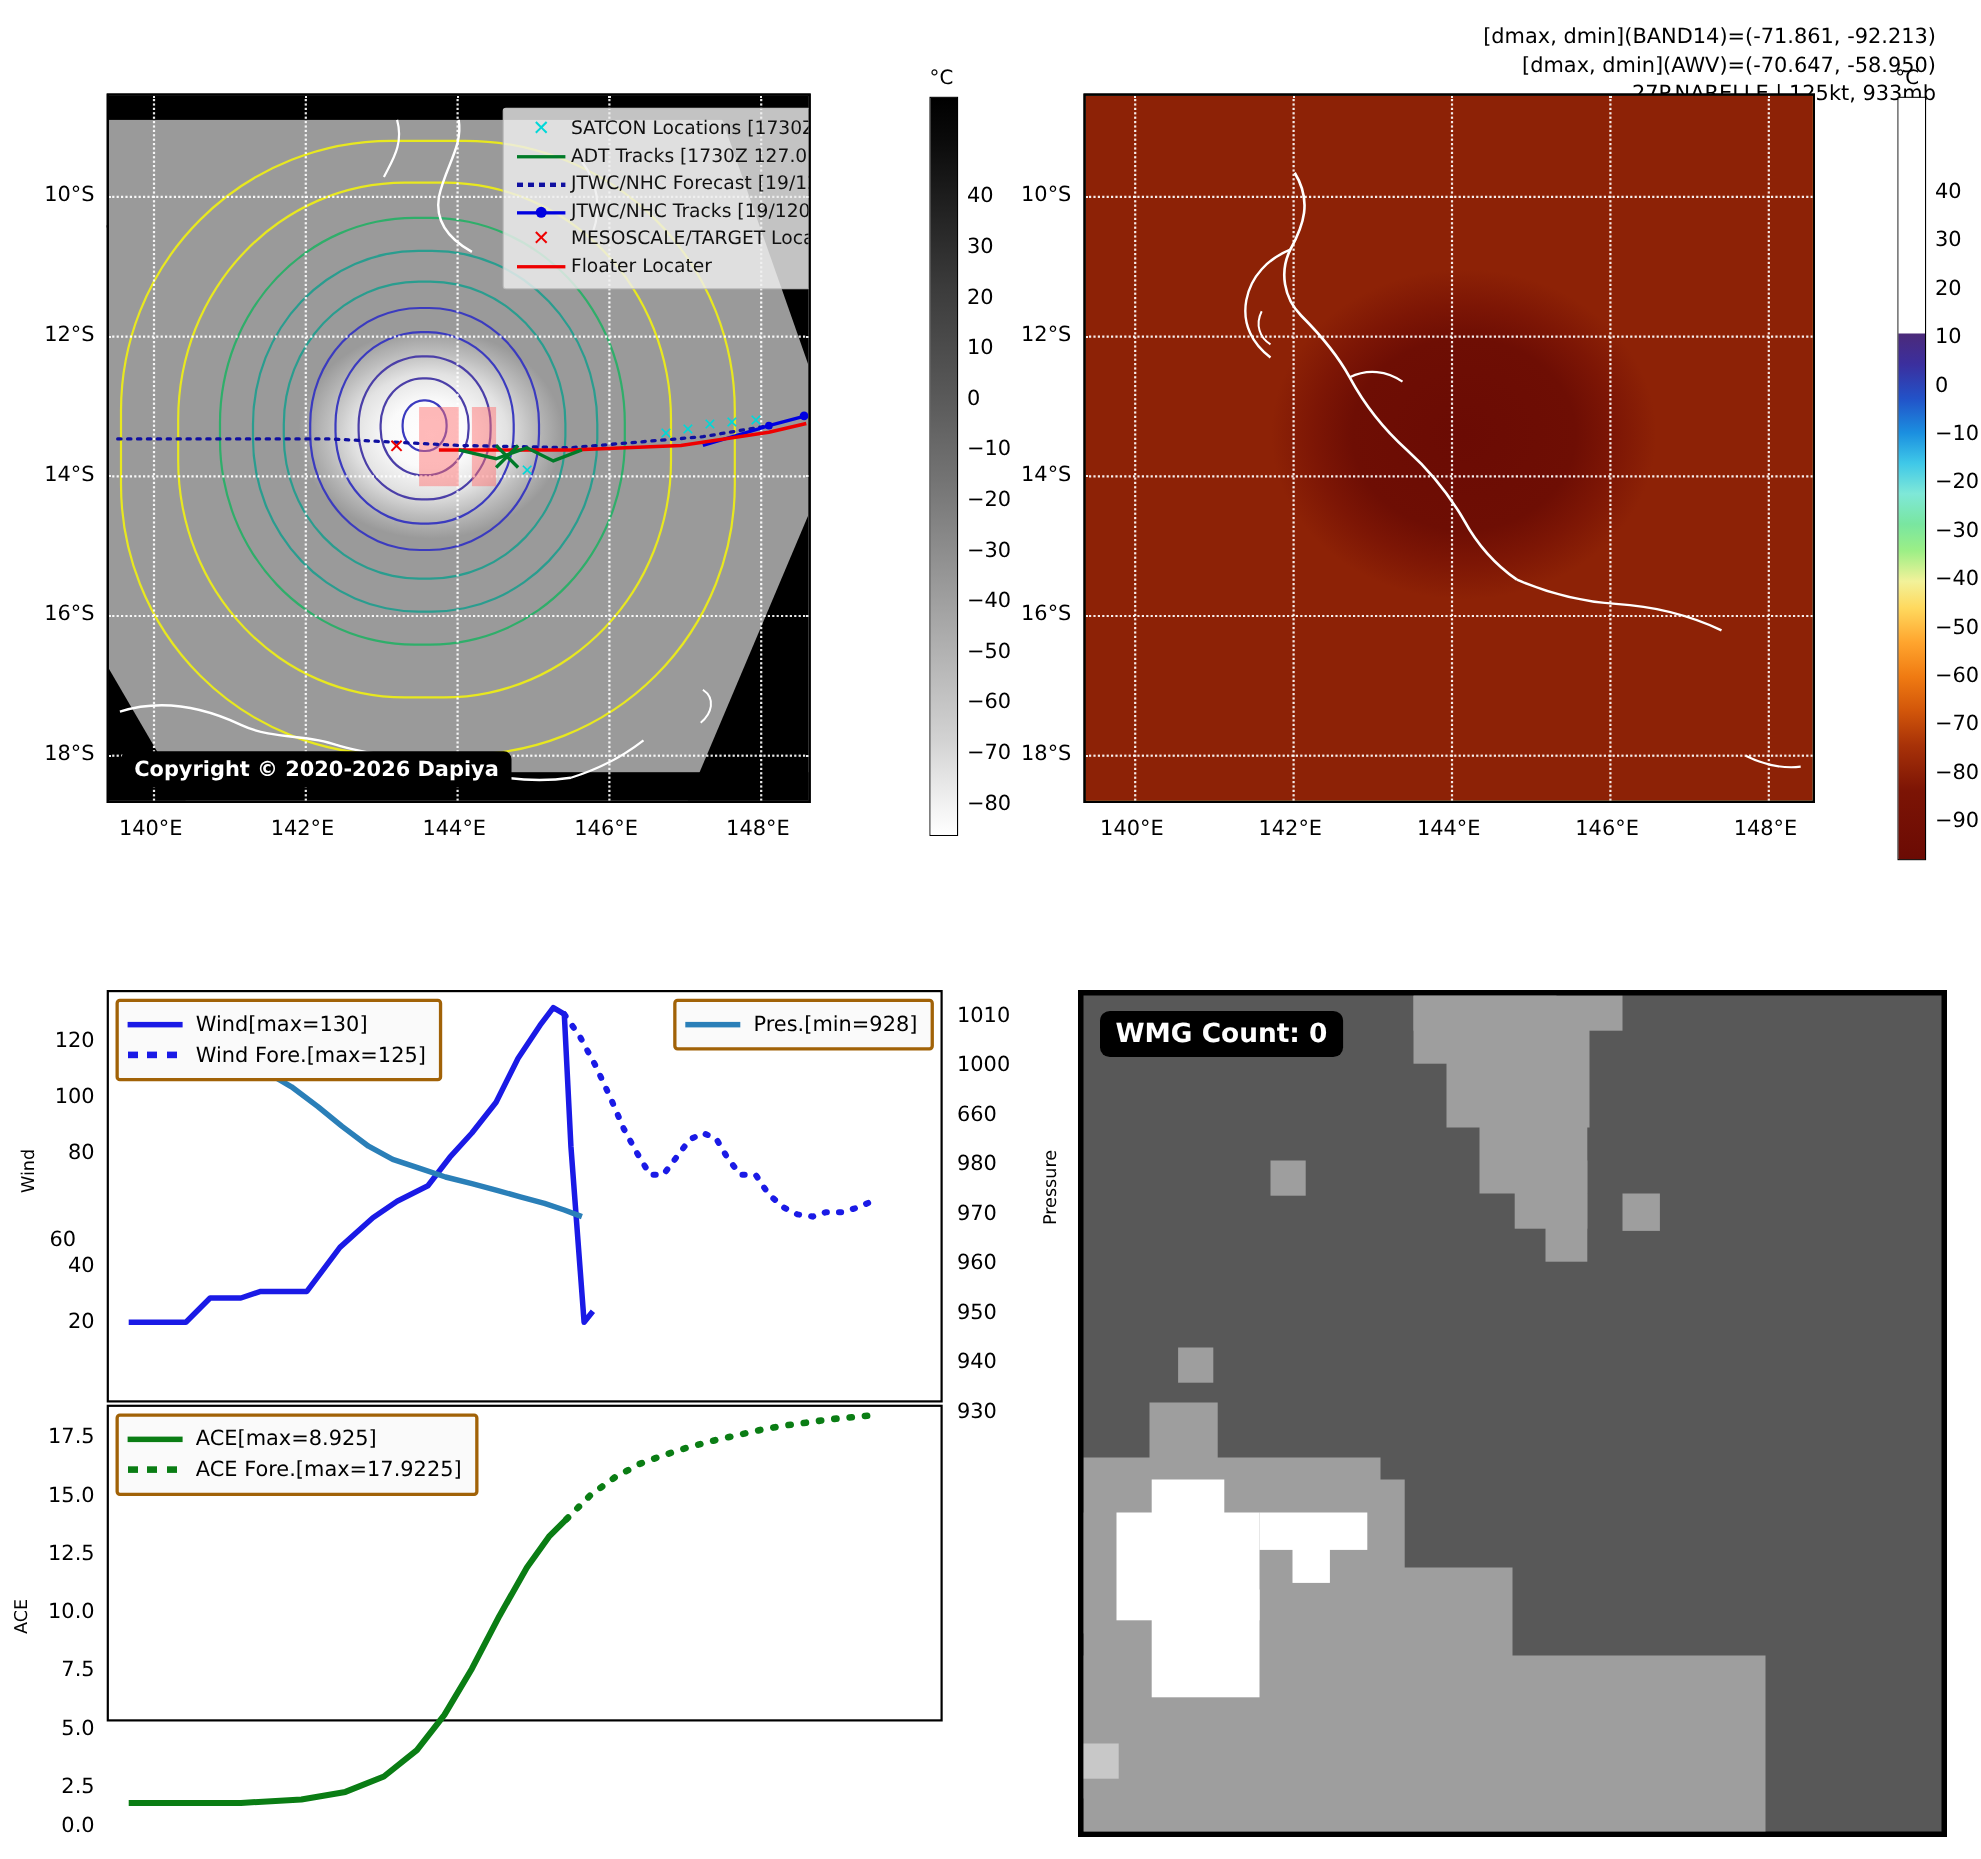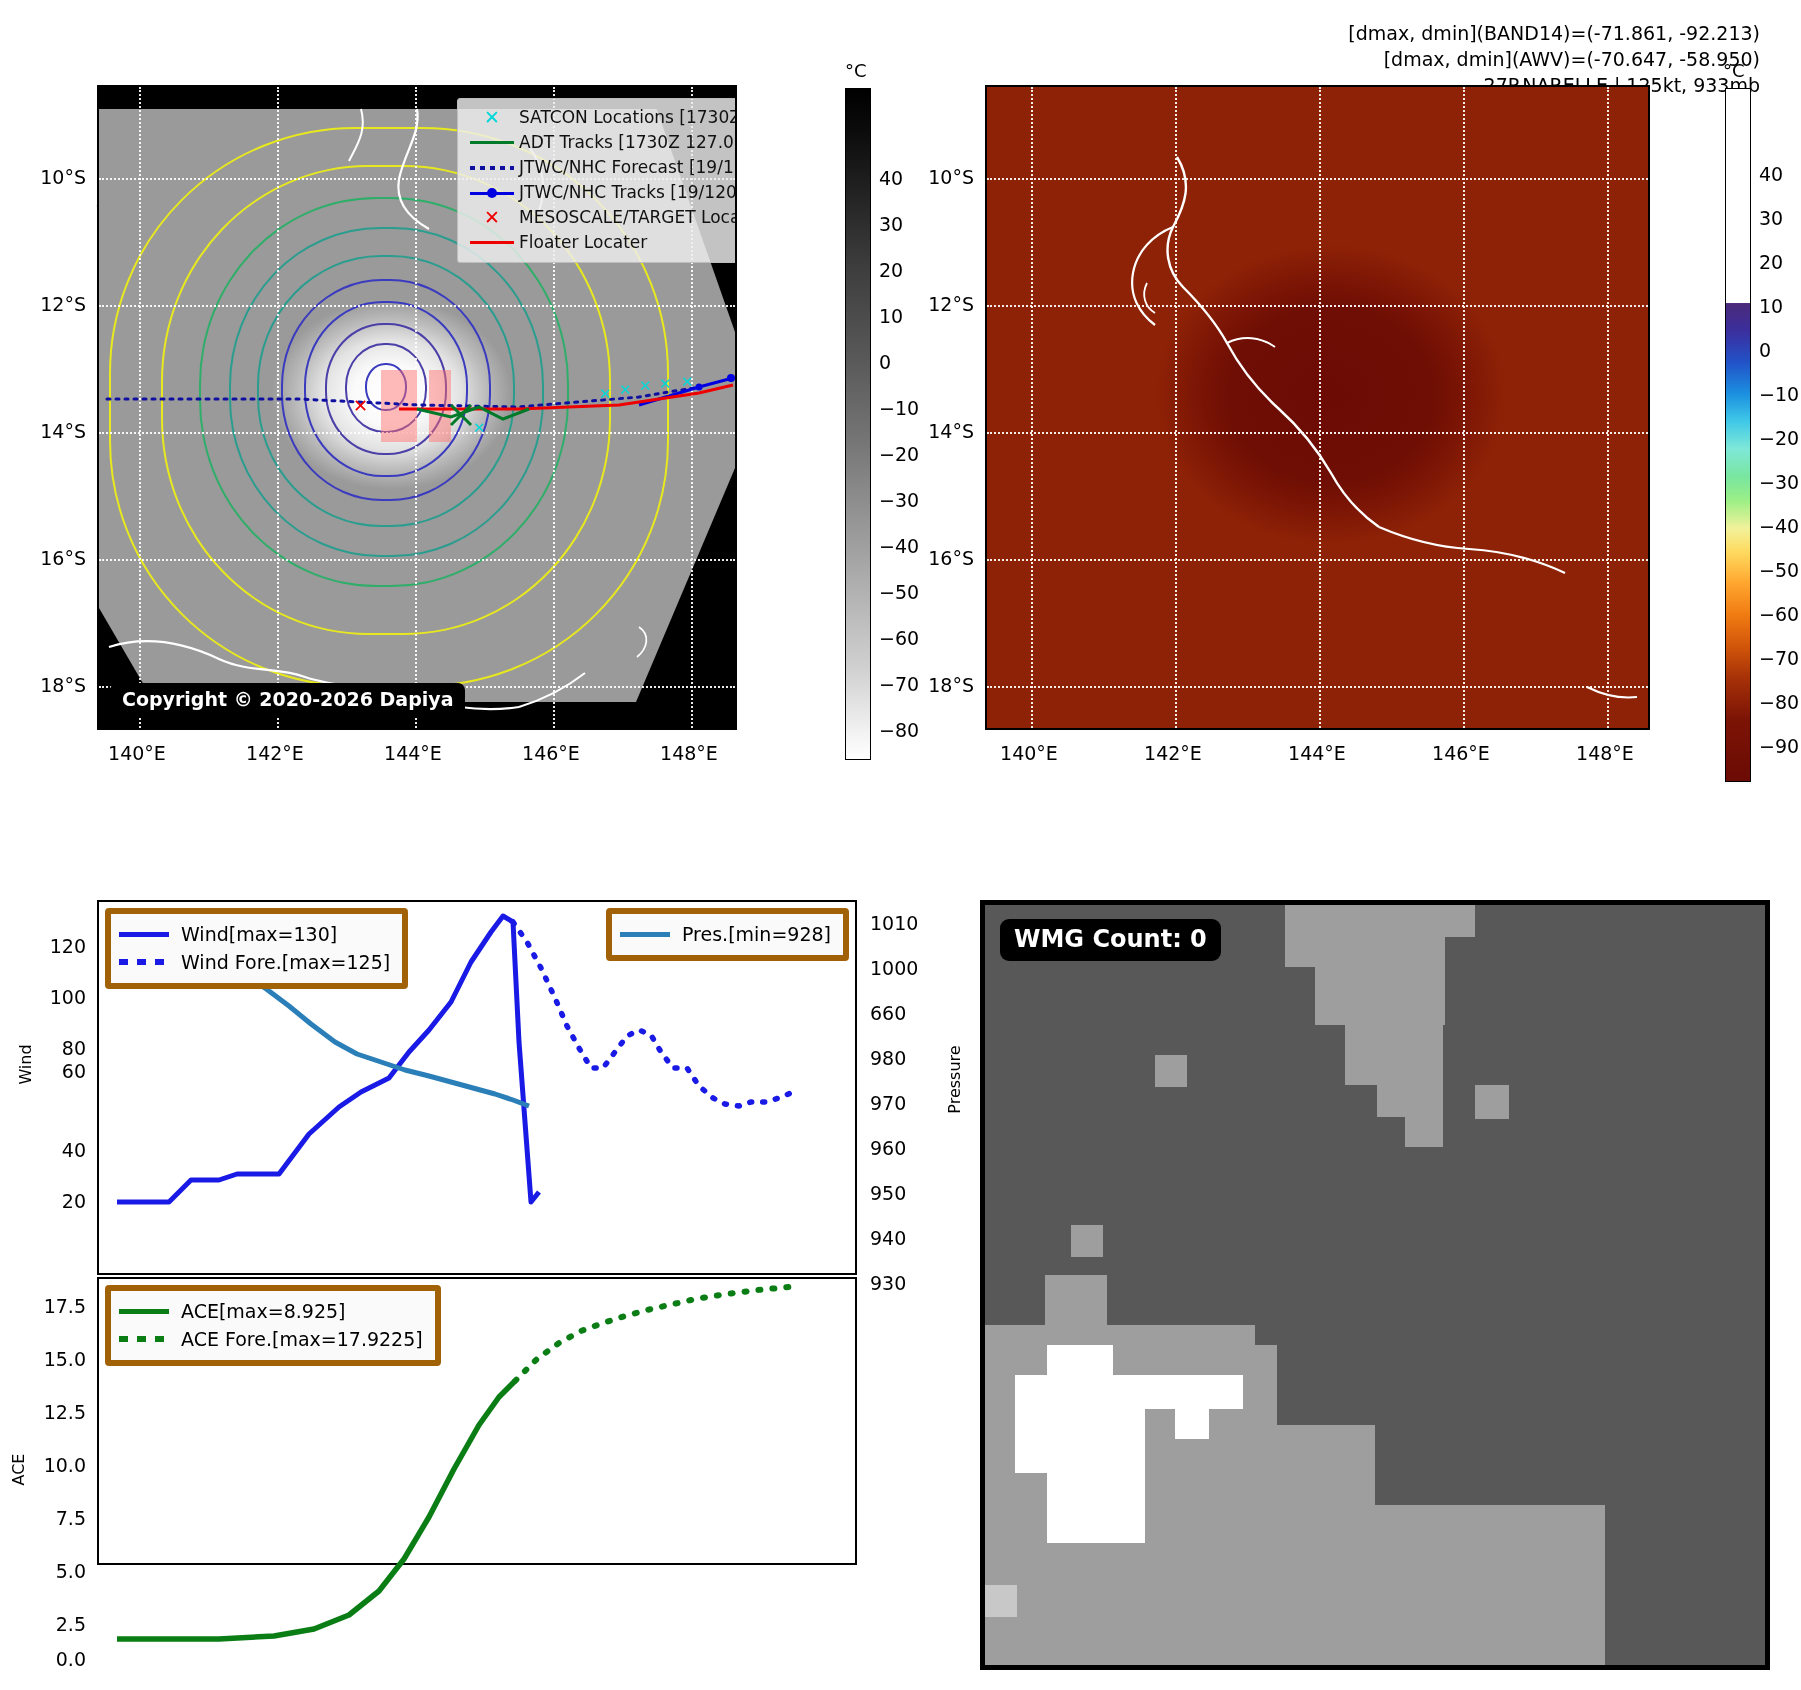--- a/index.html
+++ b/index.html
@@ -129,21 +129,21 @@
   
   #wpa-title {
     position: absolute; left: 97px; top: 744px; width: 640px;
     text-align: center; font-size: 25px; color: #000;
   }
   .chart-frame { position: absolute; border: 2px solid #000; background: #fff; }
   .ax-label { position: absolute; font-size: 16px; color: #000;
               transform-origin: center; white-space: nowrap; }
   .chart-legend {
     position: absolute; background: #fafafa;
-    border: 6px solid #a16207; border-radius: 4px;
+    border: 3px solid #a16207; border-radius: 4px;
     padding: 6px 12px 7px 8px; font-size: 19px; color: #000;
   }
   .chart-legend .row { display: flex; align-items: center; height: 28px; }
   .chart-legend .key { width: 62px; flex: 0 0 62px;
                        display: flex; align-items: center; }
   .sw-solid { width: 50px; height: 5px; }
   .sw-dot { width: 50px; height: 6px; }
 
   
   #wmg-panel { left: 980px; top: 900px; width: 790px; height: 770px; }
@@ -424,21 +424,21 @@
         </span>
         <span>Pres.[min=928]</span>
       </div>
     </div>
   </div>
 
   <div class="ax-label" style="left:5px; top:1055px; transform:rotate(-90deg);">Wind</div>
   <div class="tick tick-y" style="left:28px; top:935px; width:58px;">120</div>
   <div class="tick tick-y" style="left:28px; top:986px; width:58px;">100</div>
   <div class="tick tick-y" style="left:28px; top:1037px; width:58px;">80</div>
-  <div class="tick tick-y" style="left:28px; top:1060px; width:58px;">60</div>
+  <div class="tick tick-y" style="left:28px; top:1116px; width:58px;text-align:center;">60</div>
   <div class="tick tick-y" style="left:28px; top:1139px; width:58px;">40</div>
   <div class="tick tick-y" style="left:28px; top:1190px; width:58px;">20</div>
 
   <div class="ax-label" style="left:920px; top:1070px; transform:rotate(-90deg);">Pressure</div>
   <div class="tick" style="left:870px; top:912px;">1010</div>
   <div class="tick" style="left:870px; top:957px;">1000</div>
   <div class="tick" style="left:870px; top:1002px;">660</div>
   <div class="tick" style="left:870px; top:1047px;">980</div>
   <div class="tick" style="left:870px; top:1092px;">970</div>
   <div class="tick" style="left:870px; top:1137px;">960</div>

